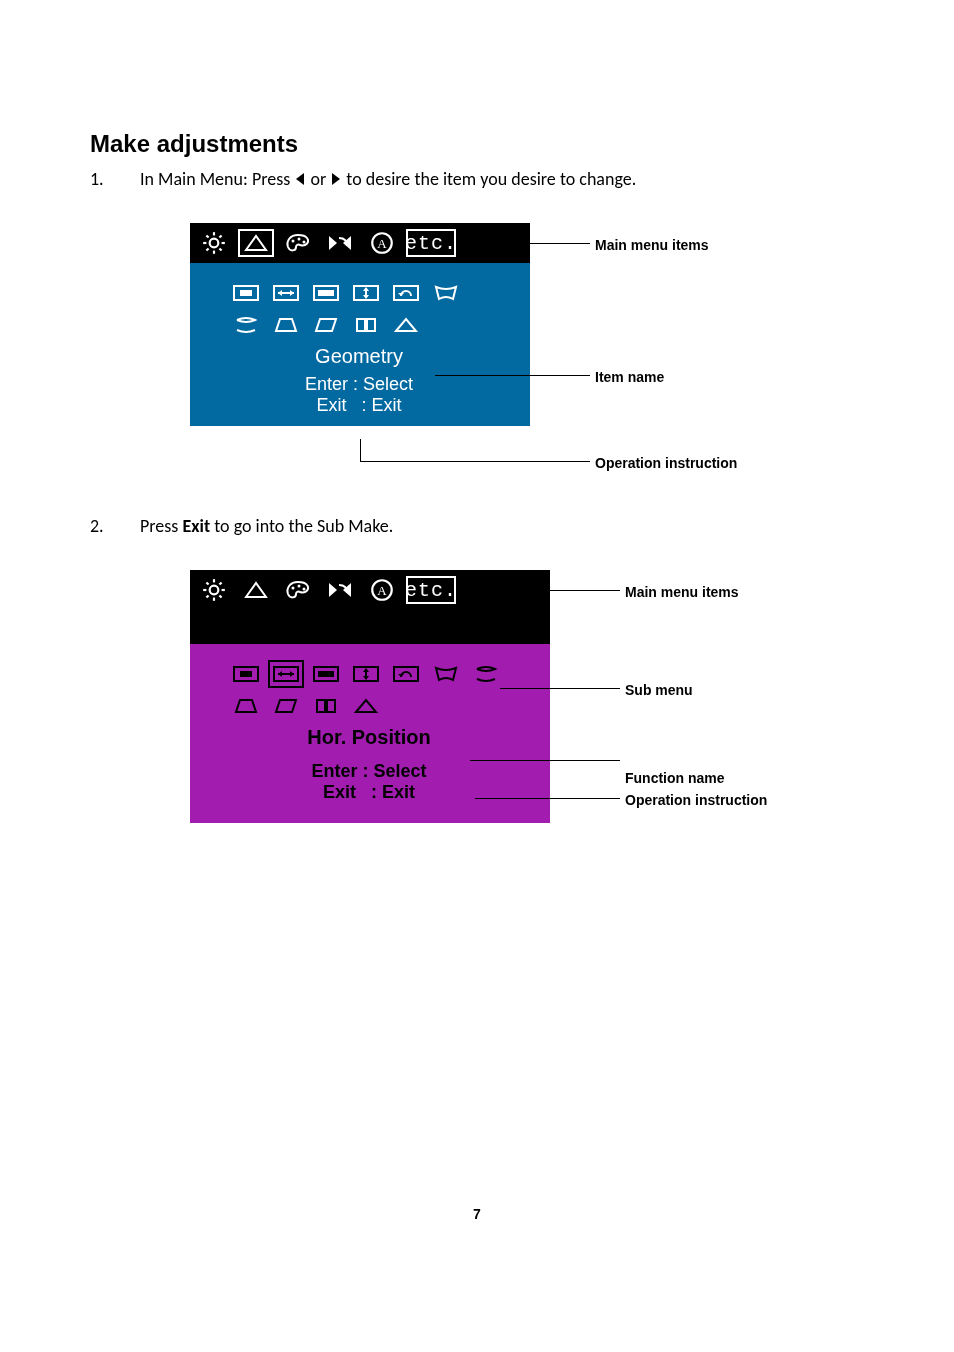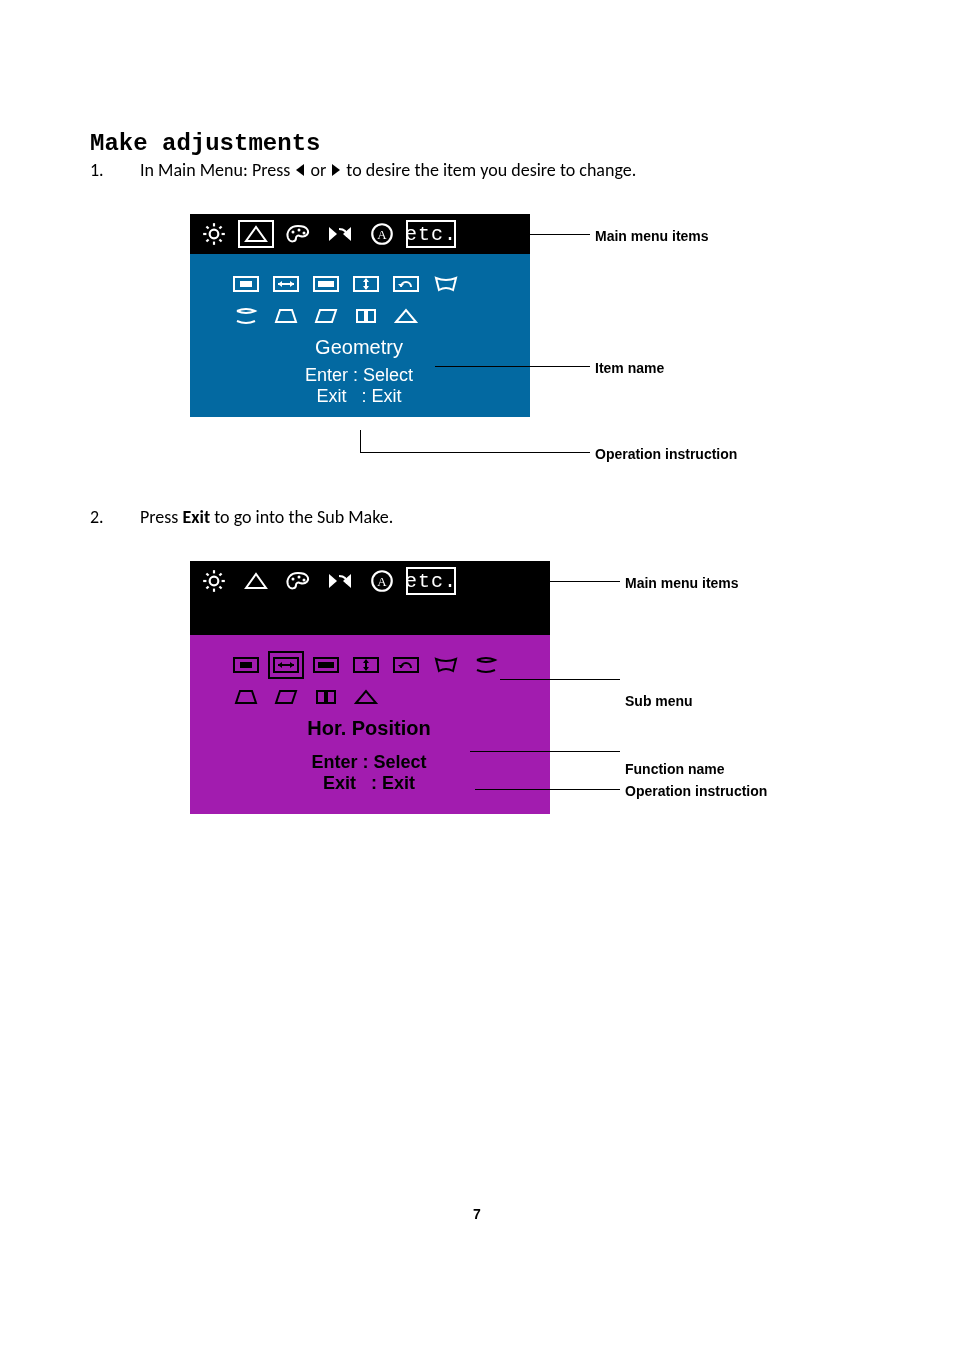--- a/index.html
+++ b/index.html
@@ -6,23 +6,24 @@
   body {
     background: #fff;
     font-family: "Gill Sans", "Gill Sans MT", Calibri, sans-serif;
     color: #000;
     width: 954px;
     height: 1352px;
     position: relative;
     padding: 130px 90px 0 90px;
   }
   h2 {
-    font-family: Liberation Mono, monospace;
+    font-family: Liberation Sans, sans-serif;
     font-weight: bold;
     font-size: 24px;
+    margin-bottom: 8px;
   }
   .step {
     display: flex;
     align-items: baseline;
     margin-bottom: 6px;
     font-size: 18px;
   }
   .step-num { width: 50px; }
   .step-body { flex: 1; line-height: 1.5; }
   .inline-arrow { vertical-align: -2px; }
@@ -411,21 +412,21 @@
       <div class="item-name">Hor. Position</div>
       <div class="ops2"><span>Enter : Select</span>
 <span>Exit   : Exit</span></div>
     </div>
   </div>
 
   <div class="leadline" style="left:360px; top:20px; width:70px;"></div>
   <div class="ann" style="left:435px; top:14px;">Main menu items</div>
 
   <div class="leadline" style="left:310px; top:118px; width:120px;"></div>
-  <div class="ann" style="left:435px; top:112px;margin-top:20px;">Sub menu</div>
+  <div class="ann" style="left:435px; top:112px;">Sub menu</div>
 
   <div class="leadline" style="left:280px; top:190px; width:150px;"></div>
   <div class="ann" style="left:435px; top:200px;">Function name</div>
 
   <div class="leadline" style="left:285px; top:228px; width:145px;"></div>
   <div class="ann" style="left:435px; top:222px;">Operation instruction</div>
 </div>
 
 <div class="pagenum">7</div>
 

